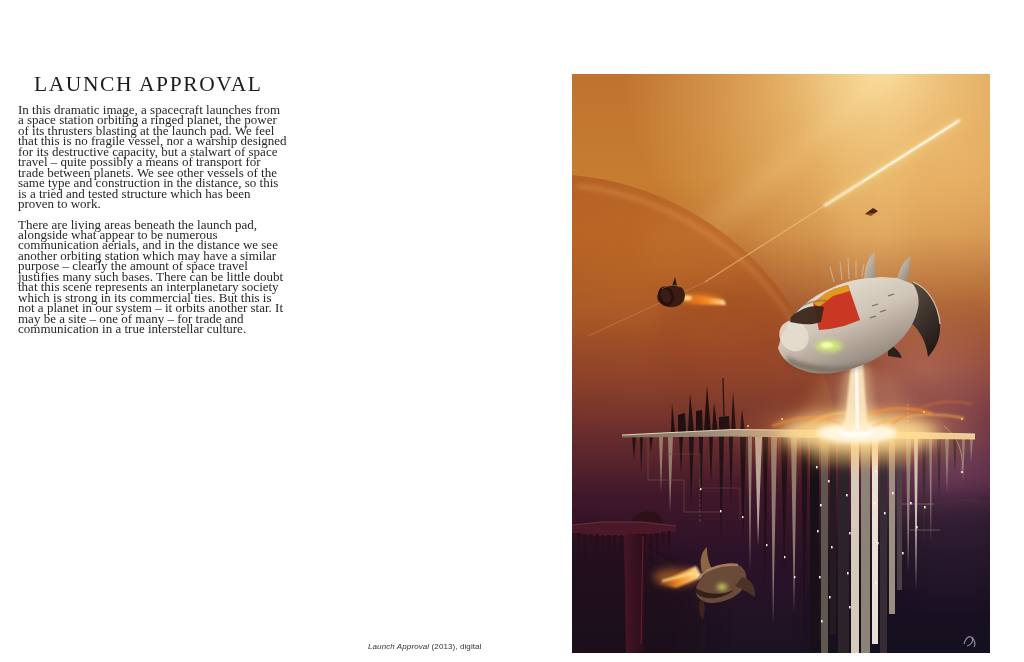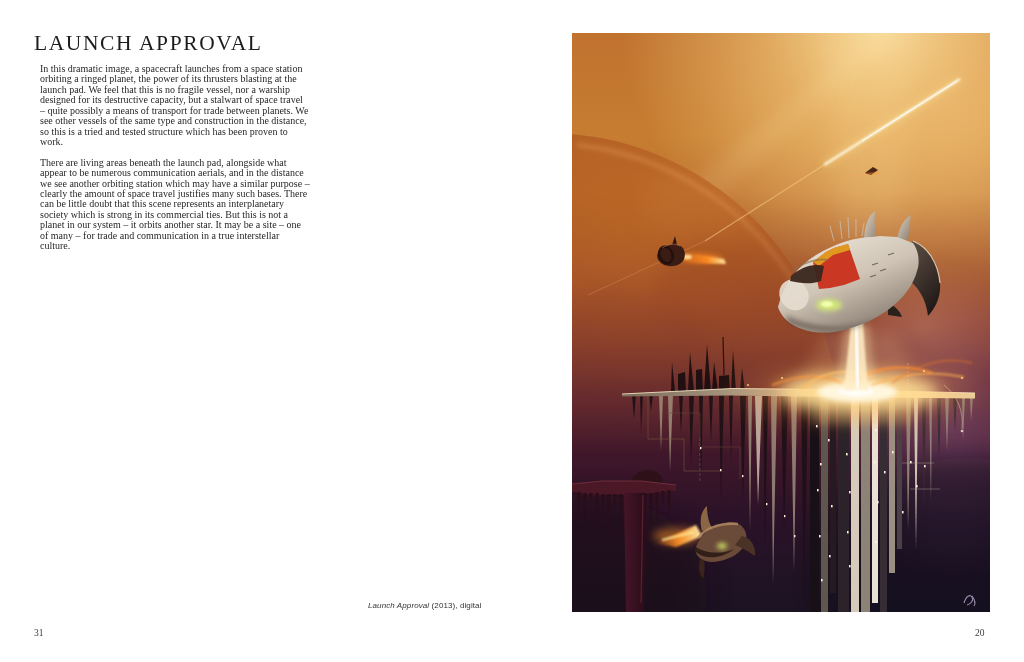--- a/index.html
+++ b/index.html
@@ -1,28 +1,28 @@
 <!DOCTYPE html>
 <html><head>
 <meta charset="utf-8">
 <style>
   * { margin:0; padding:0; box-sizing:border-box; }
   html,body { width:1024px; height:662px; background:#ffffff; overflow:hidden; }
   body { font-family:"Liberation Serif", serif; position:relative; }
-  .spread { position:absolute; inset:0; background:#ffffff; }
+  .spread { position:absolute; inset:0; background:#ffffff;margin-top:41px; }
 
   .page-title {
     position:absolute; left:34px; top:31px;
     font-family:"Liberation Serif", serif;
     font-size:21.5px; font-weight:normal; letter-spacing:1.6px;
     color:#1c1c1c; white-space:nowrap;
   }
   .body-copy {
-    position:absolute; left:40px; top:64px; width:270px;
-    font-size:10px; line-height:10.45px; color:#272727;
+    position:absolute; left:18px; top:64px; width:270px;
+    font-size:13px; line-height:10.45px; color:#272727;
     text-align:left;
   }
   .body-copy p { margin-bottom:10px; }
 
   .caption {
     position:absolute; left:368px; top:601px;
     font-family:"Liberation Sans", sans-serif;
     font-size:8px; color:#333; white-space:nowrap; letter-spacing:.1px;
   }
   .caption em { font-style:italic; }

